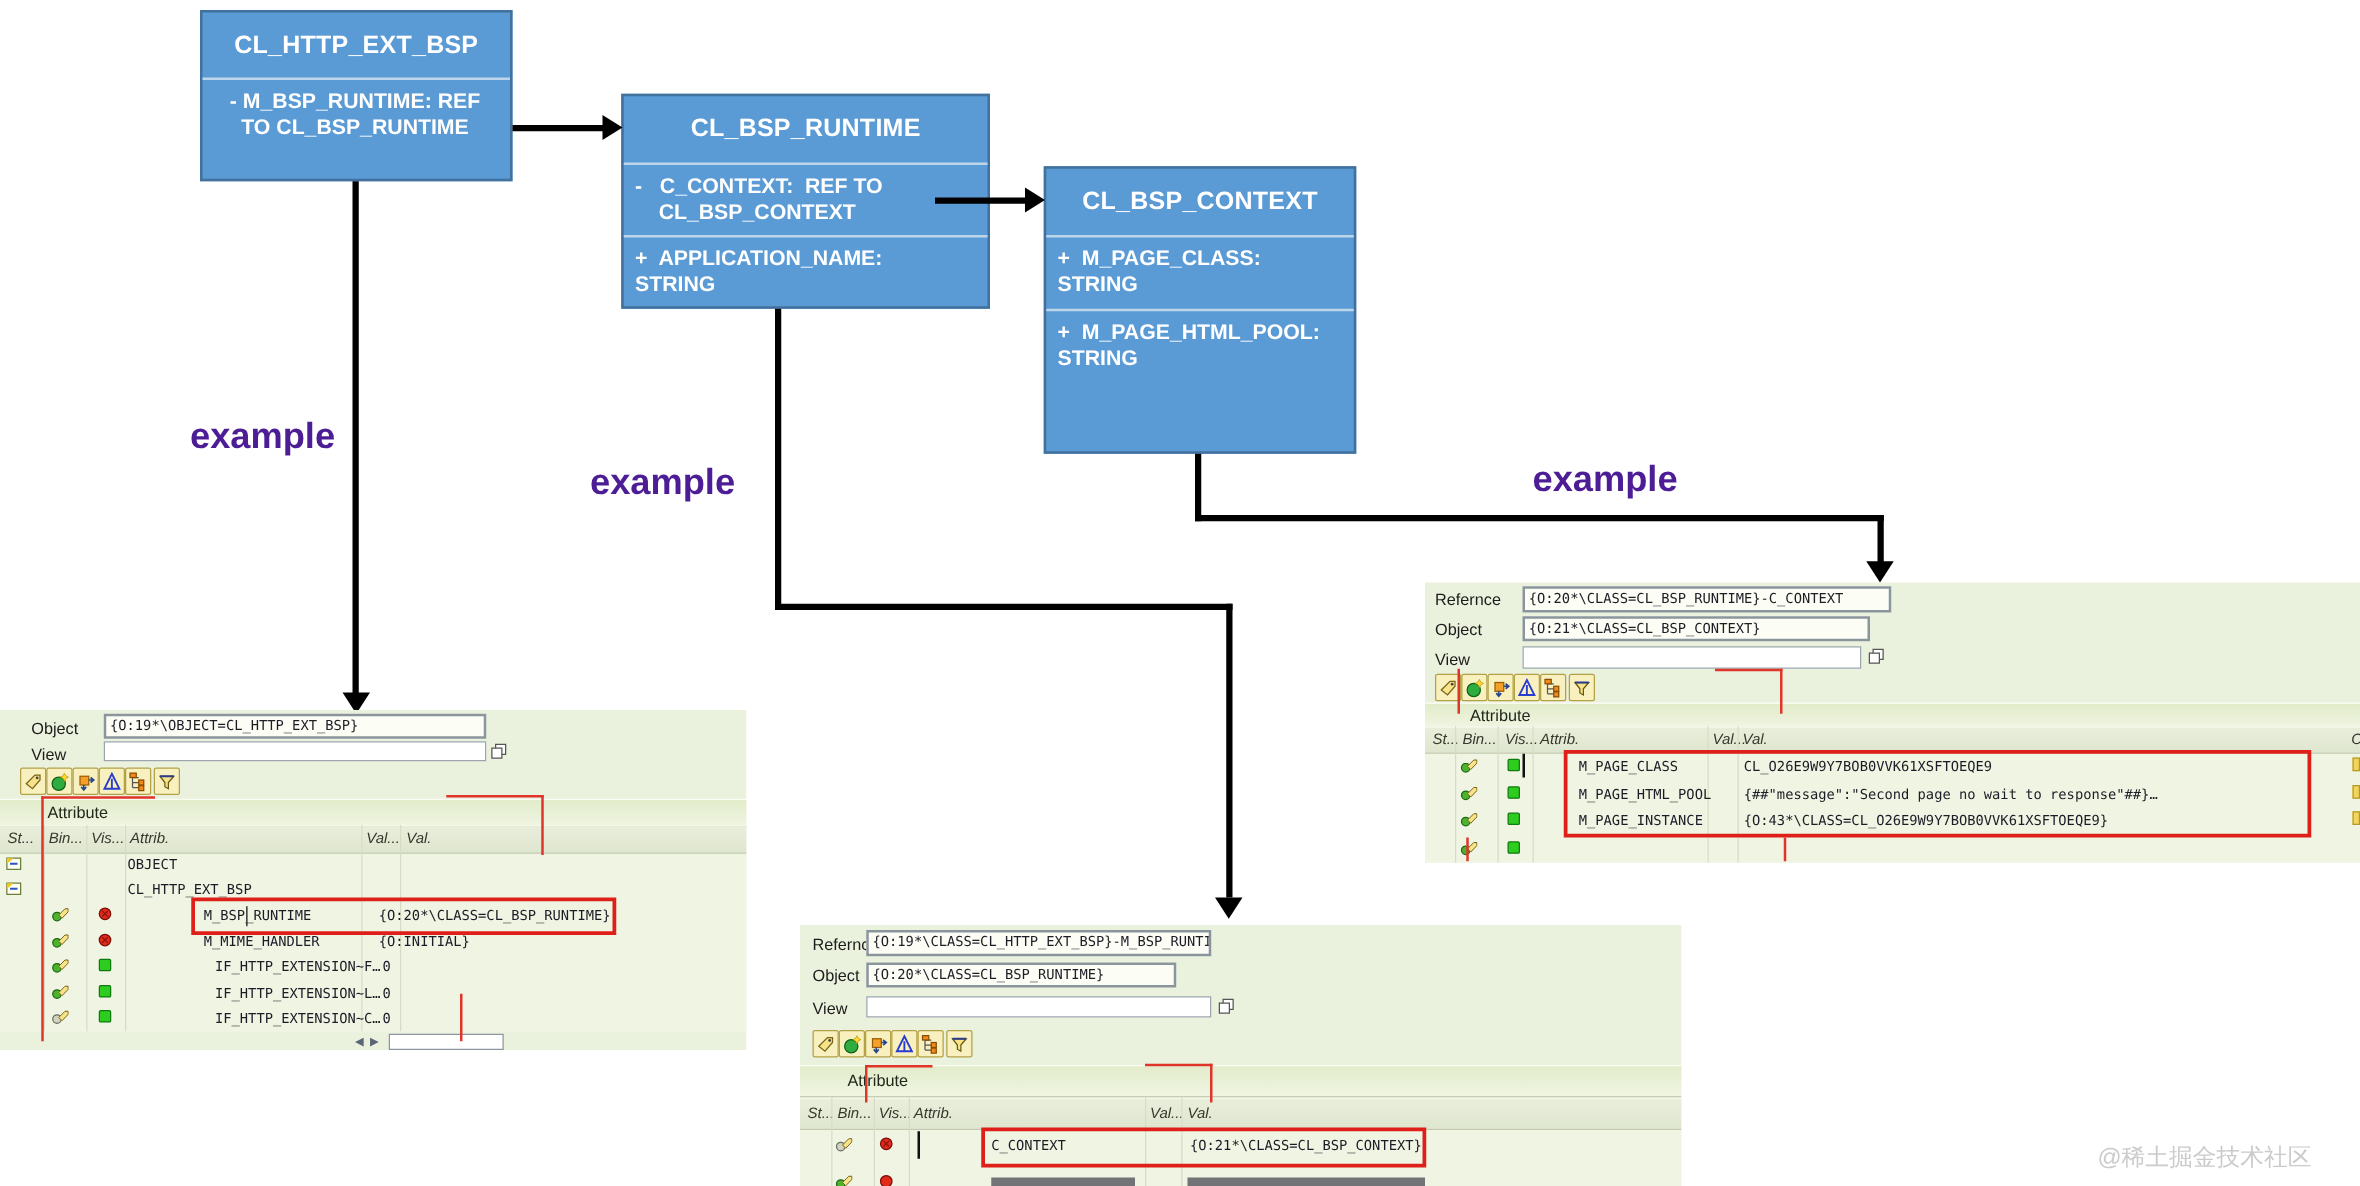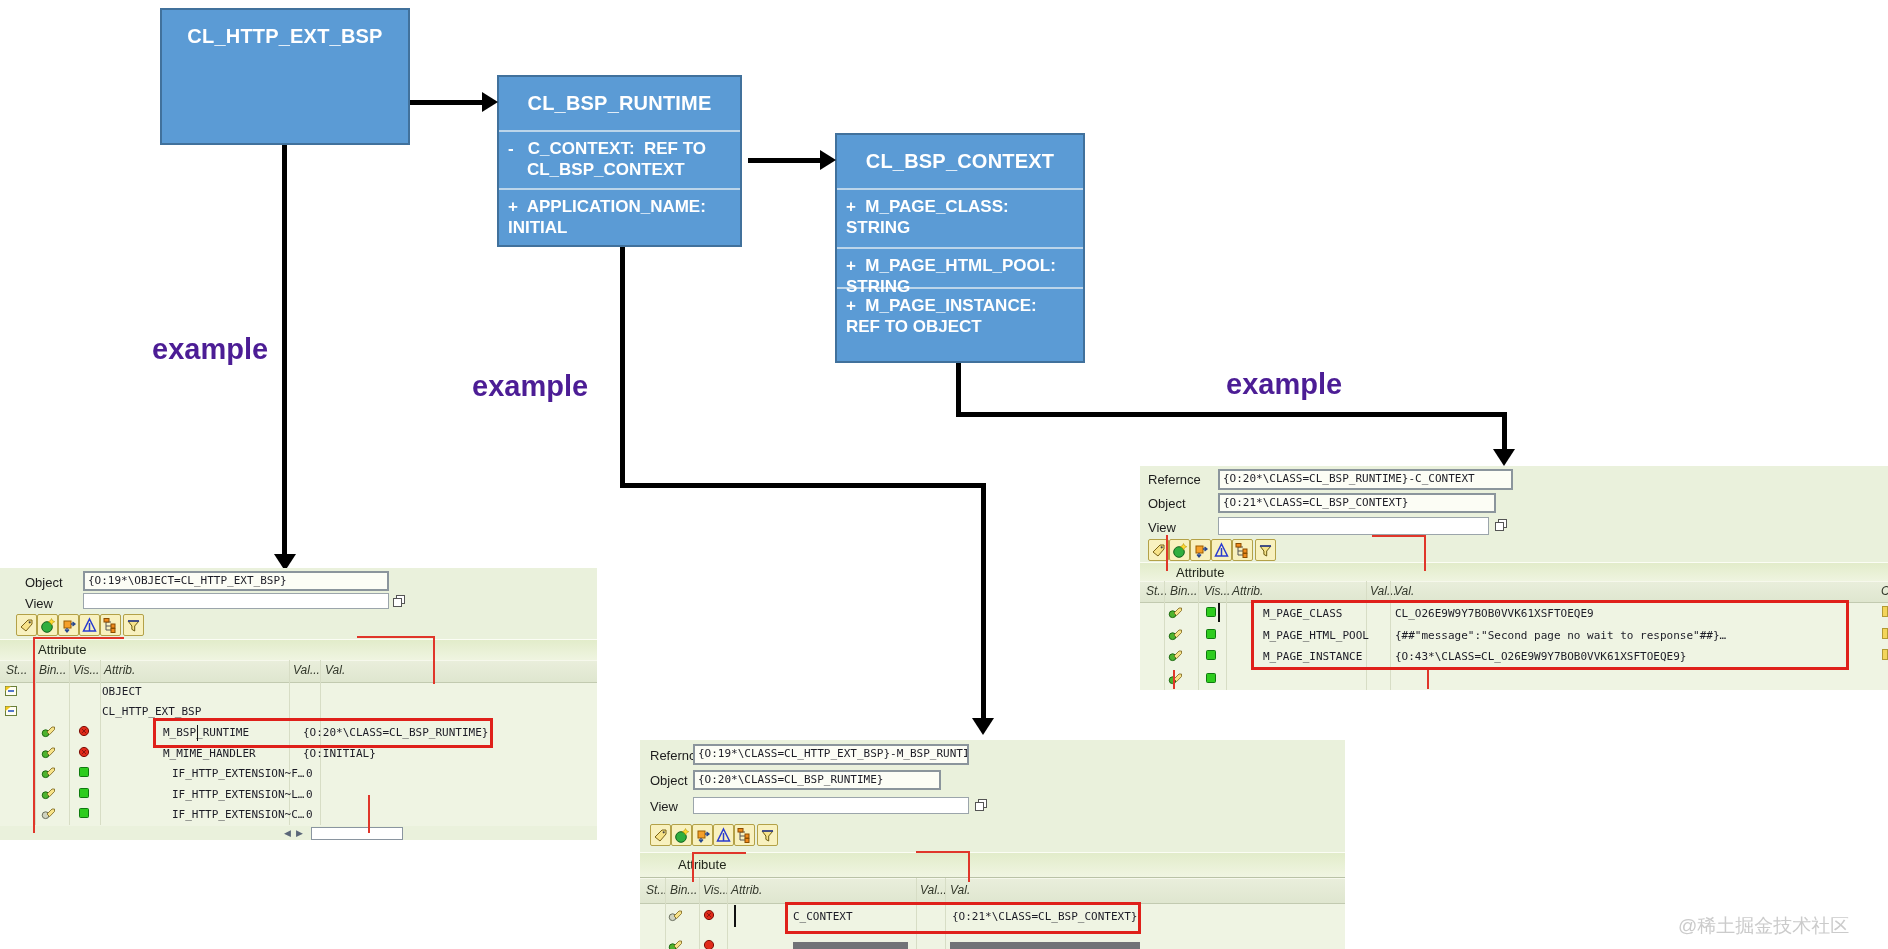--- a/index.html
+++ b/index.html
@@ -44,38 +44,38 @@
   .watermark{position:absolute;font-size:19px;color:#cbcbcb;}
   .ic{display:inline-block;line-height:0;}
 </style>
 </head>
 <body>
 
 <div id="screen">
 
   <div class="clsbox" style="left:160px;top:8px;width:250px;height:137px;">
     <div class="clstitle" style="height:52px;">CL_HTTP_EXT_BSP</div>
+    <div class="clssec center" style="height:81px;">- M_BSP_RUNTIME: REF
+TO CL_BSP_RUNTIME</div>
   </div>
 
-  <div class="clsbox" style="left:497px;top:75px;width:245px;height:172px;">
+  <div class="clsbox" style="left:497px;top:75px;width:295px;height:172px;">
     <div class="clstitle" style="height:53px;">CL_BSP_RUNTIME</div>
     <div class="clssec" style="height:58px;">-   C_CONTEXT:  REF TO
     CL_BSP_CONTEXT</div>
     <div class="clssec" style="height:57px;">+  APPLICATION_NAME:
-INITIAL</div>
+STRING</div>
   </div>
 
   <div class="clsbox" style="left:835px;top:133px;width:250px;height:230px;">
     <div class="clstitle" style="height:53px;">CL_BSP_CONTEXT</div>
     <div class="clssec" style="height:59px;">+  M_PAGE_CLASS:
 STRING</div>
     <div class="clssec" style="height:40px;">+  M_PAGE_HTML_POOL:
 STRING</div>
-    <div class="clssec" style="height:59px;">+  M_PAGE_INSTANCE:
-REF TO OBJECT</div>
   </div>
 
   <div class="example" style="left:152px;top:333px;">example</div>
   <div class="example" style="left:472px;top:370px;">example</div>
   <div class="example" style="left:1226px;top:368px;">example</div>
 
   <div class="aline" style="left:410px;top:100px;width:74px;height:5px;"></div>
   <div class="ahead-r" style="left:482px;top:92px;"></div>
 
   <div class="aline" style="left:748px;top:158px;width:74px;height:5px;"></div>

